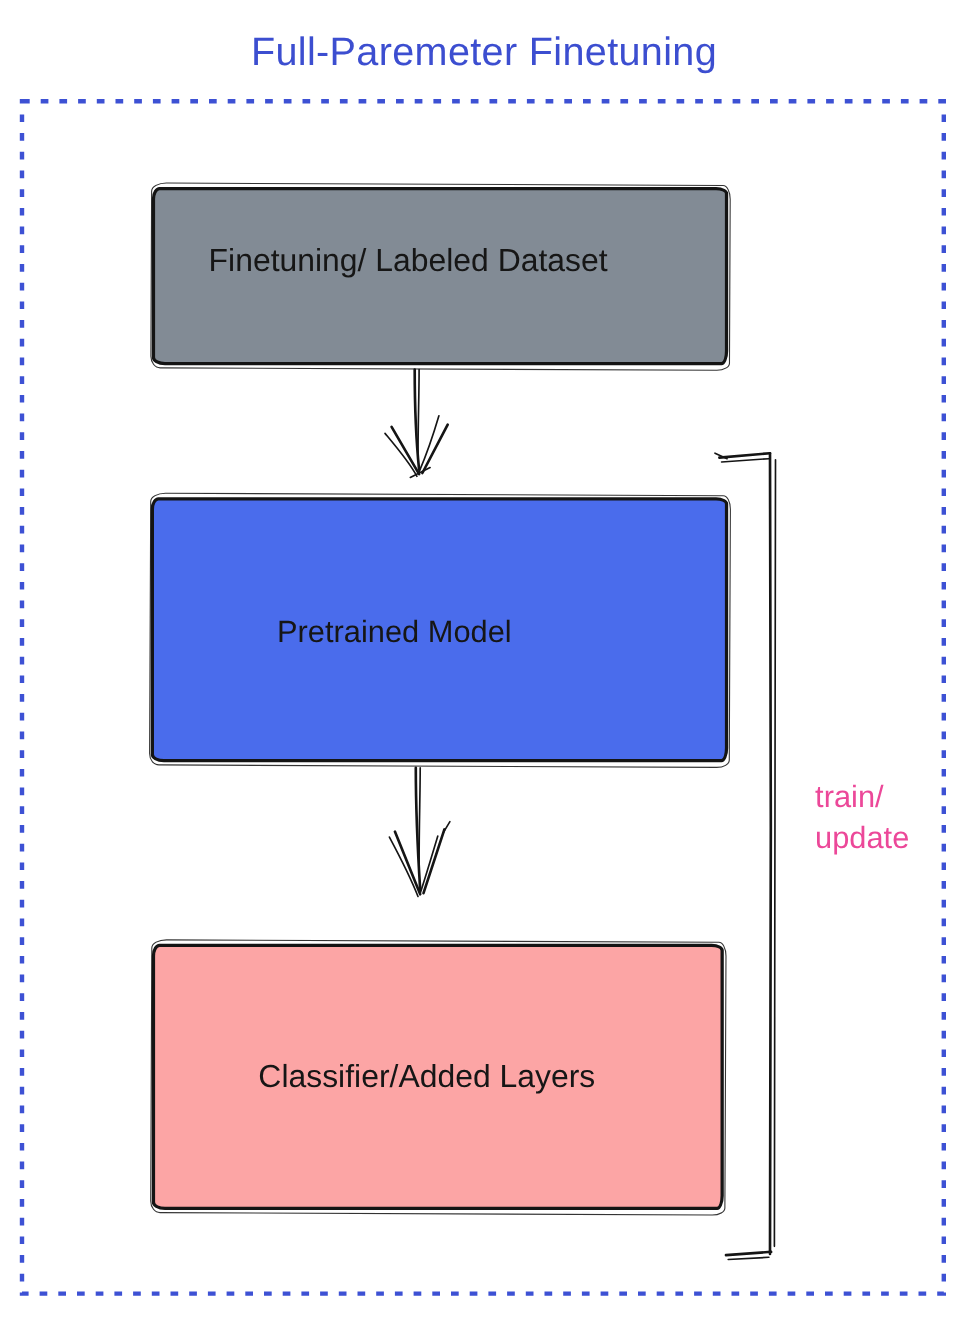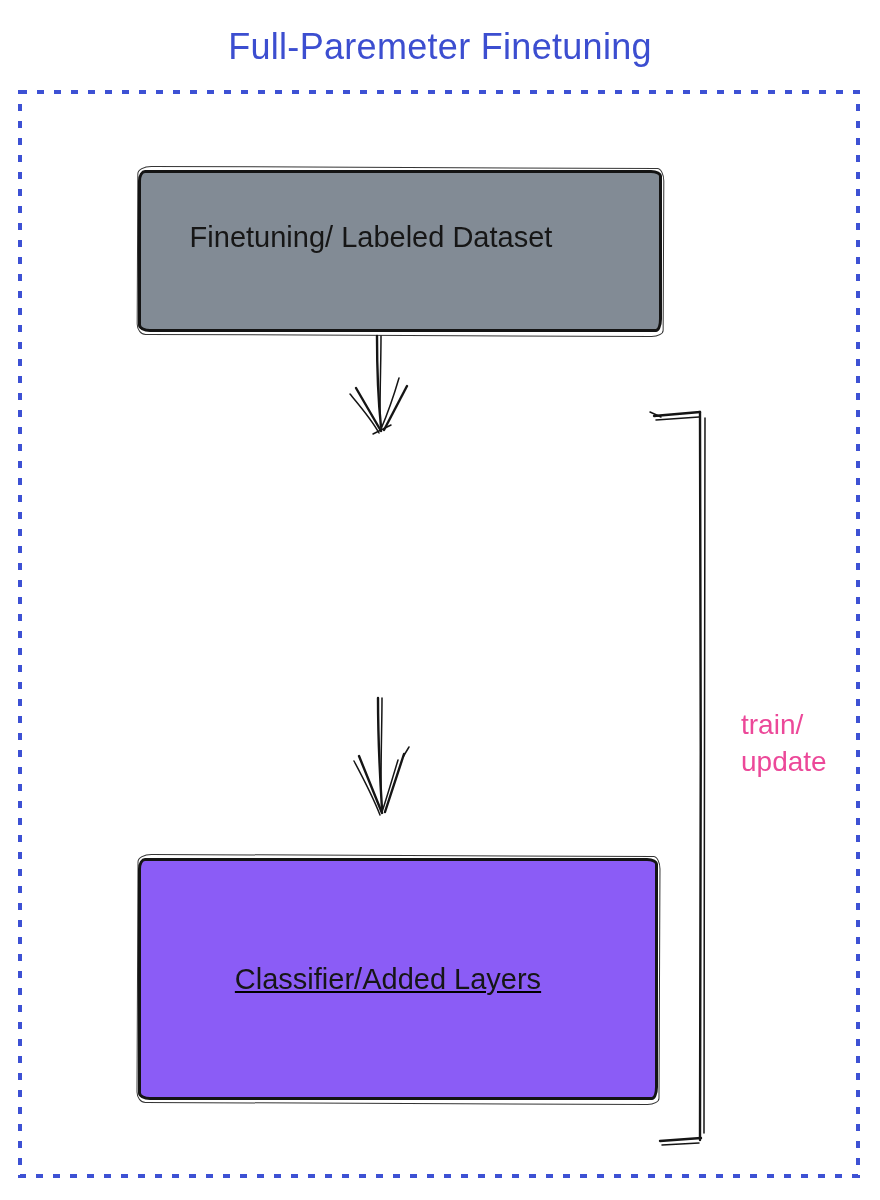--- a/index.html
+++ b/index.html
@@ -127,22 +127,25 @@
       <path class="thin" d="M705,418 C705,640 704,900 704,1133"></path>
       <path d="M701,1138 L660,1141"></path>
       <path class="thin" d="M699,1143 L662,1145"></path>
     </g>
   </svg>
 
   <div class="box box-dataset" style="background: rgb(130, 139, 149);">
     <span class="label">Finetuning/ Labeled Dataset</span>
   </div>
 
+  <div class="box box-pretrained" style="background: rgb(74, 108, 236);">
+    <span class="label">Pretrained Model</span>
+  </div>
 
-  <div class="box box-classifier" style="background: #8b5cf6; text-decoration: underline;">
+  <div class="box box-classifier" style="background: #fca5a5;">
     <span class="label">Classifier/Added Layers</span>
   </div>
 
   <div class="bracket-label">
     <div>train/</div>
     <div>update</div>
   </div>
 
 </div>
 

